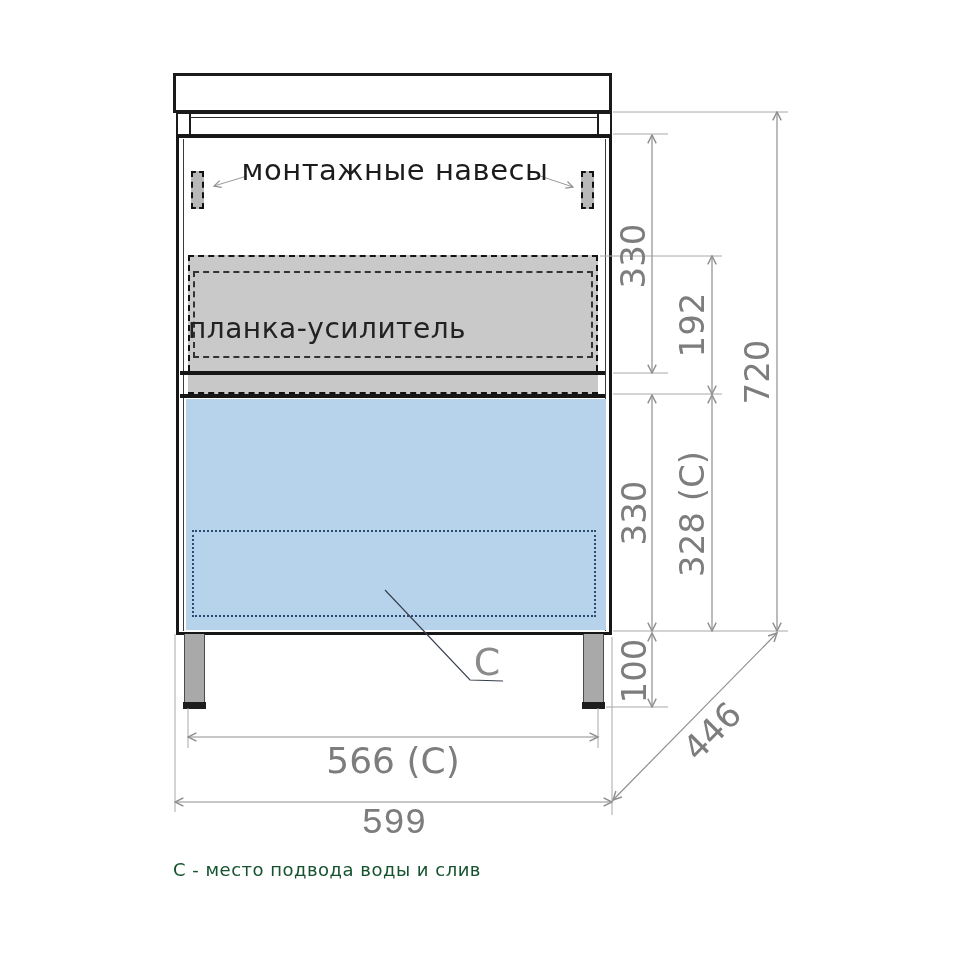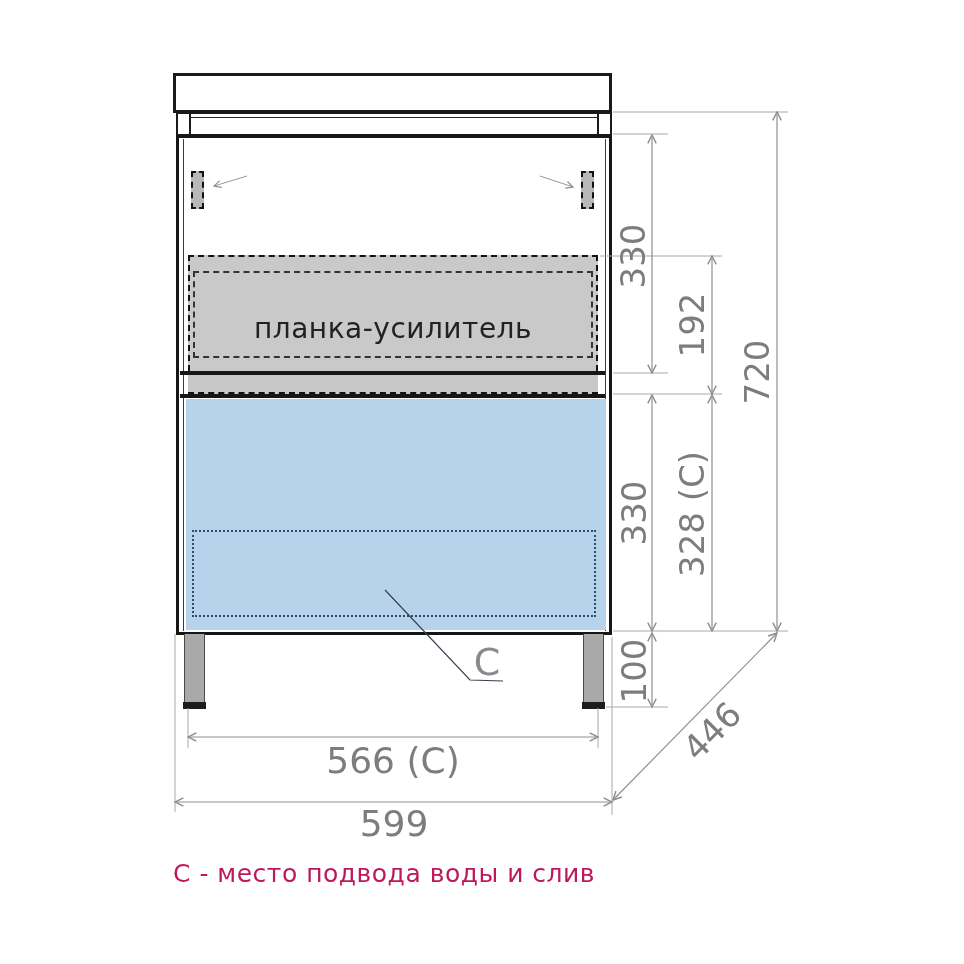--- a/index.html
+++ b/index.html
@@ -22,22 +22,22 @@
   .dottedzone{left:192px;top:530px;width:404px;height:87px;border:2px dotted #2b4a6f;}
   .plank{left:188px;top:255px;width:410px;height:116px;background:#c9c9c9;
          border-top:2px dashed #141414;border-left:2px dashed #141414;border-right:2px dashed #141414;}
   .plank-inner{left:193px;top:271px;width:400px;height:87px;border:2px dashed #333;}
   .hanger{top:171px;width:13px;height:38px;background:#b8b8b8;border:2.5px dashed #111;}
   .leg{top:634px;width:21px;height:69px;background:#a9a9a9;border:1px solid #4a4a4a;border-top:none;}
   .legcap{top:702px;width:23px;height:7px;background:#1d1d1d;}
   
   .lbl{color:#1c1c1c;letter-spacing:.5px;white-space:nowrap;}
   .lbl-hangers{left:200px;top:153px;width:390px;text-align:center;font-size:29px;}
-  .lbl-plank{left:188px;top:312px;width:410px;text-align:center;font-size:28px;color:#222;}
-  .caption{left:173px;top:859px;font-size:25px;color:#be185d;letter-spacing:.5px;white-space:nowrap;}
+  .lbl-plank{left:188px;top:312px;width:410px;text-align:left;font-size:28px;color:#222;}
+  .caption{left:173px;top:859px;font-size:18px;color:#14532d;letter-spacing:.5px;white-space:nowrap;}
   .dim{position:absolute;color:#7d7d7d;white-space:nowrap;transform:translate(-50%,-50%);}
   .dim.rot{transform:translate(-50%,-50%) rotate(-90deg);}
   .dim.rot45{transform:translate(-50%,-50%) rotate(-45deg);}
   .dim.big{font-size:36px;margin-top:44px;}
   .dim.side{font-size:34px;}
   .cmark{position:absolute;left:487px;top:662px;transform:translate(-50%,-50%);
          font-size:38px;color:#8a8a8a;}
   svg{position:absolute;left:0;top:0;pointer-events:none;}
 </style>
 </head>
@@ -104,27 +104,28 @@
       <line x1="175" y1="802" x2="612" y2="802"></line>
       <line x1="613" y1="800" x2="777" y2="633"></line>
     </g>
     <g stroke="#9a9a9a" stroke-width="1">
       <line x1="247" y1="176" x2="214" y2="186" marker-end="url(#ae)"></line>
       <line x1="540" y1="176" x2="573" y2="187" marker-end="url(#ae)"></line>
     </g>
     <polyline points="385,590 470,680 503,681" fill="none" stroke="#39404d" stroke-width="1.2"></polyline>
   </svg>
 
+  <div class="abs lbl lbl-hangers">монтажные навесы</div>
   <div class="abs lbl lbl-plank">планка-усилитель</div>
   <div class="cmark">С</div>
   <div class="abs caption">С - место подвода воды и слив</div>
 
   <div class="dim side rot" style="left:633px;top:256px;">330</div>
   <div class="dim side rot" style="left:692px;top:325px;">192</div>
   <div class="dim side rot" style="left:757px;top:372px;">720</div>
   <div class="dim side rot" style="left:634px;top:513px;">330</div>
   <div class="dim side rot" style="left:692px;top:514px;">328 (С)</div>
   <div class="dim side rot" style="left:634px;top:671px;">100</div>
   <div class="dim side rot45" style="left:712px;top:731px;">446</div>
   <div class="dim big" style="left:393px;top:716px;">566 (С)</div>
-  <div class="dim big" style="left:394px;top:779px;">599</div>
+  <div class="dim big" style="left:394px;top:779px;font-family:Liberation Mono, monospace;">599</div>
 
 </div>
 
 </body></html>

